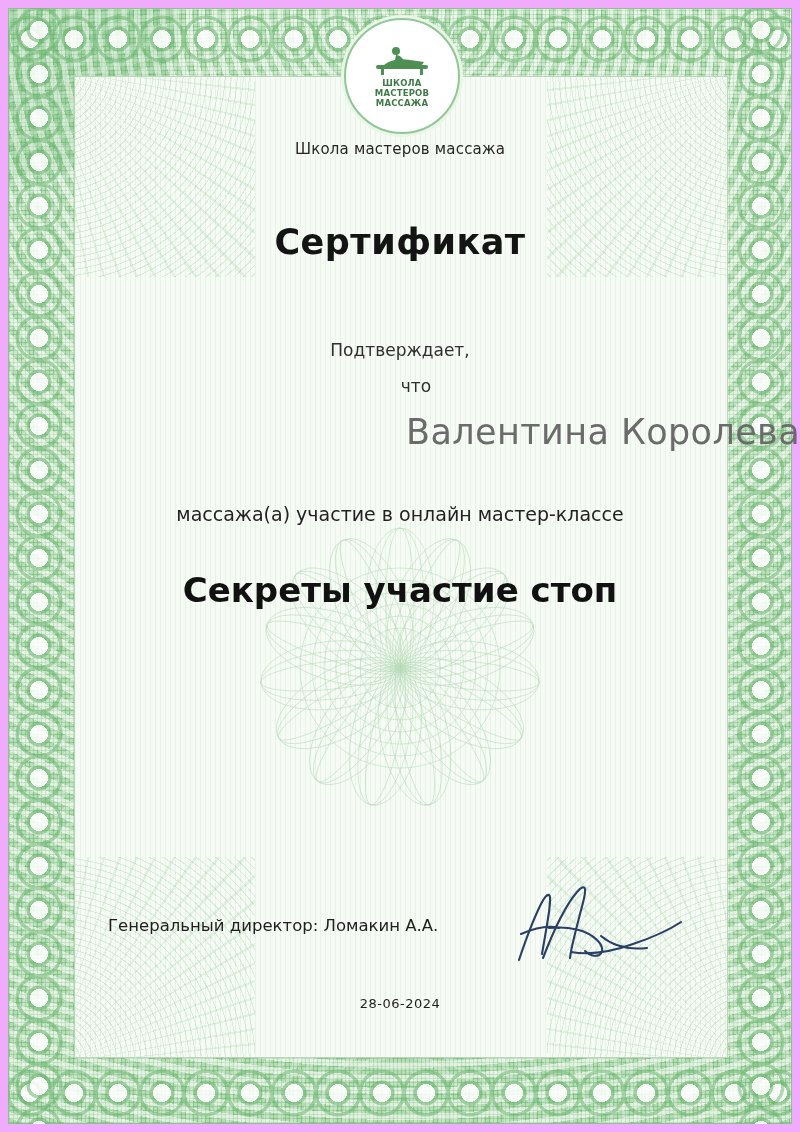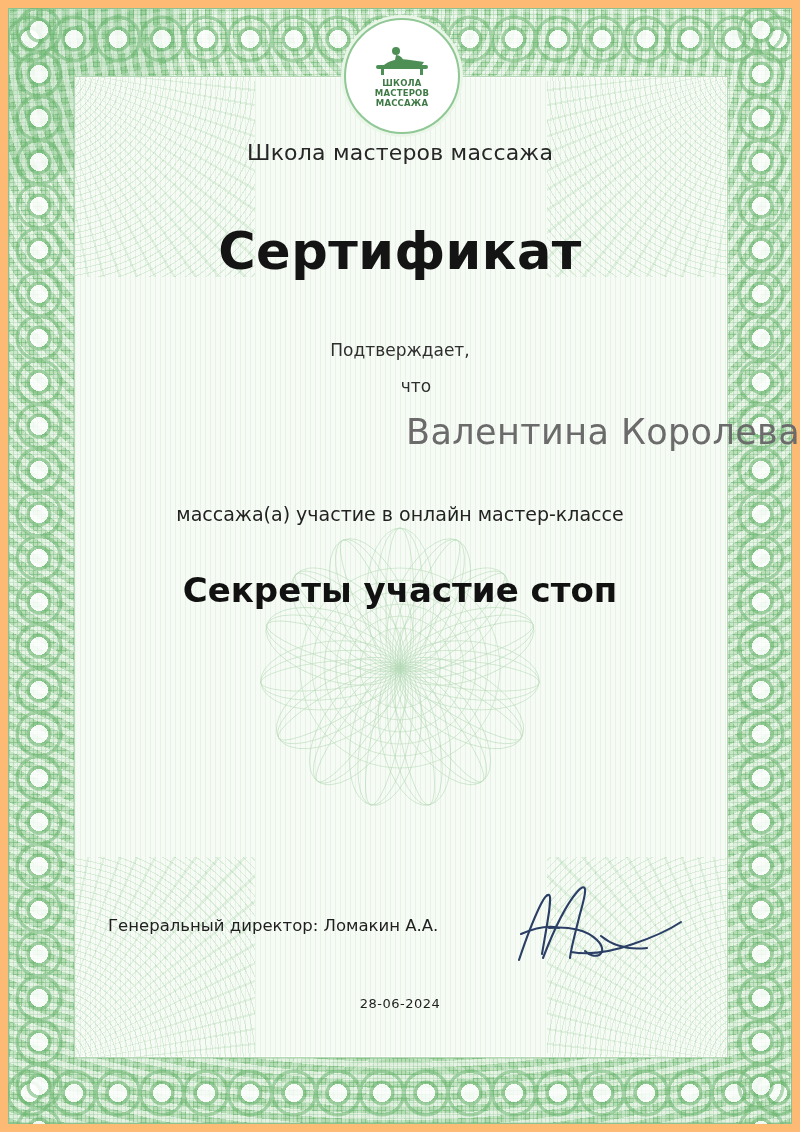--- a/index.html
+++ b/index.html
@@ -11,21 +11,21 @@
     width: 800px;
     height: 1132px;
     font-family: "DejaVu Sans", sans-serif;
     overflow: hidden;
   }
 
   .certificate {
     position: relative;
     width: 800px;
     height: 1132px;
-    background: #fdba74;
+    background: #f0abfc;
     overflow: hidden;
   }
 
   
   .border-outer {
     position: absolute;
     left: 8px; top: 8px; right: 8px; bottom: 8px;
     background:
       repeating-linear-gradient(0deg, rgba(92,170,98,0.50) 0 1px, rgba(255,255,255,0) 1px 4px),
       repeating-linear-gradient(90deg, rgba(92,170,98,0.50) 0 1px, rgba(255,255,255,0) 1px 4px),
@@ -144,28 +144,28 @@
   
   .content {
     position: absolute;
     left: 0; right: 0; top: 0;
     z-index: 5;
     text-align: center;
   }
   .school-name {
     position: absolute;
     top: 140px; left: 0; right: 0;
-    font-size: 22px;
+    font-size: 15px;
     color: #262626;
     letter-spacing: .2px;
   }
   .title {
     position: absolute;
     top: 222px; left: 0; right: 0;
-    font-size: 51px;
+    font-size: 35px;
     font-weight: bold;
     color: #141414;
     letter-spacing: .5px;
   }
   .confirm-line1 {
     position: absolute;
     top: 340px; left: 0; right: 0;
     font-size: 17px;
     color: #2e2e2e;
   }

